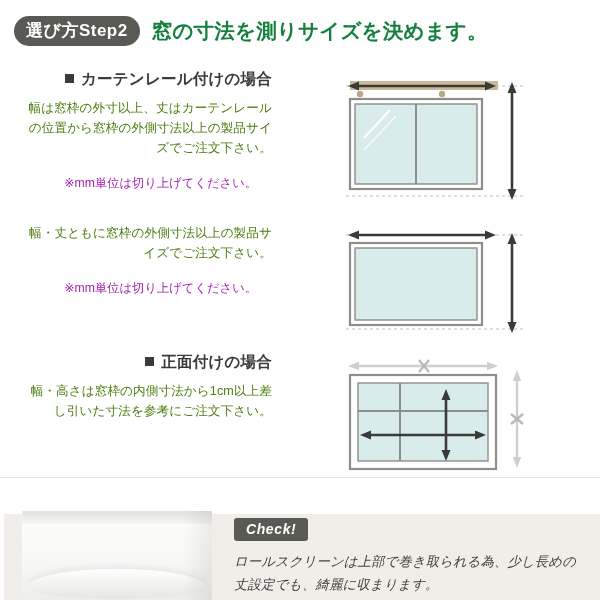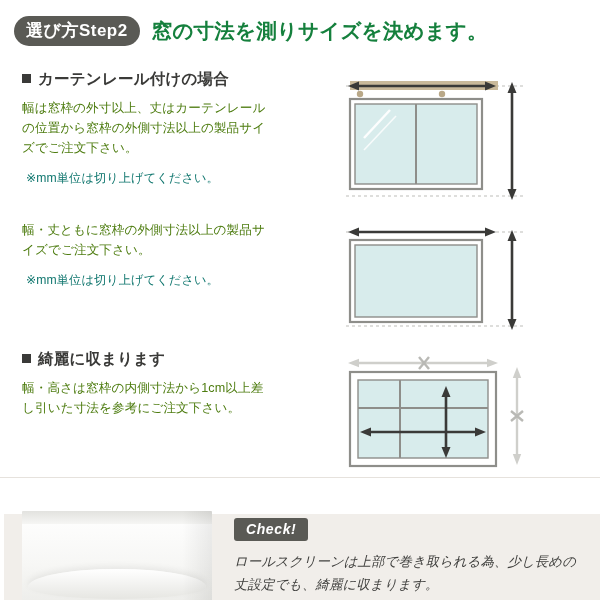--- a/index.html
+++ b/index.html
@@ -27,43 +27,43 @@
     white-space:nowrap;
     line-height:1;
   }
   .header-title{
     font-size:20.5px;font-weight:bold;color:#15803d;
     letter-spacing:.2px;white-space:nowrap;
     line-height:1;
   }
 
   
-  .sections{padding:4px 0 0 0;}
+  .sections{padding:4px 0 0 0;text-align:right;}
   .section{
     display:flex;
     padding:8px 14px 6px 22px;
     position:relative;
   }
   .sec-text{width:250px;flex:none;padding-top:2px;}
   .sec-heading{
     font-size:15.5px;font-weight:bold;color:#3a3a38;
     margin:0 0 9px 0;line-height:1.2;
     letter-spacing:.2px;
   }
   .sec-heading .sq{
     display:inline-block;width:9px;height:9px;background:#3a3a38;
     margin-right:7px;vertical-align:1px;
   }
   .sec-body{
     font-size:12.6px;line-height:1.62;color:#4d7c0f;
     margin:0 0 10px 0;letter-spacing:.1px;
   }
   .sec-note{
-    font-size:12.2px;line-height:1.5;color:#0f766e;
-    margin:4px;letter-spacing:.1px;
+    font-size:12.2px;line-height:1.5;color:#a21caf;
+    margin:15px;letter-spacing:.1px;
   }
   .sec-figure{flex:1;display:flex;justify-content:center;align-items:flex-start;padding-top:4px;}
 
   
   .bottom{
     position:absolute;left:4px;bottom:0;width:600px;height:86px;
     background:#f1eeea;
     font-style:italic;
   }
   .bottom-inner{display:flex;height:100%;align-items:center;}
@@ -178,21 +178,21 @@
             <polygon points="188,8 183.5,19 192.5,19" stroke="none"></polygon>
             <polygon points="188,108 183.5,97 192.5,97" stroke="none"></polygon>
           </g>
         </svg>
       </div>
     </div>
 
     <div class="section">
       <div class="sec-text">
         <div class="sec-heading">
-          <span class="sq"></span><span>綺麗に収まります</span>
+          <span class="sq"></span><span>正面付けの場合</span>
         </div>
         <p class="sec-body">幅・高さは窓枠の内側寸法から1cm以上差し引いた寸法を参考にご注文下さい。</p>
       </div>
       <div class="sec-figure">
         <svg width="210" height="125" viewBox="0 0 210 125">
 
           <g stroke="#cfcfcb" stroke-width="2.4" fill="#cfcfcb">
             <line x1="32" y1="11" x2="166" y2="11"></line>
             <polygon points="24,11 35,6.8 35,15.2" stroke="none"></polygon>
             <polygon points="174,11 163,6.8 163,15.2" stroke="none"></polygon>

